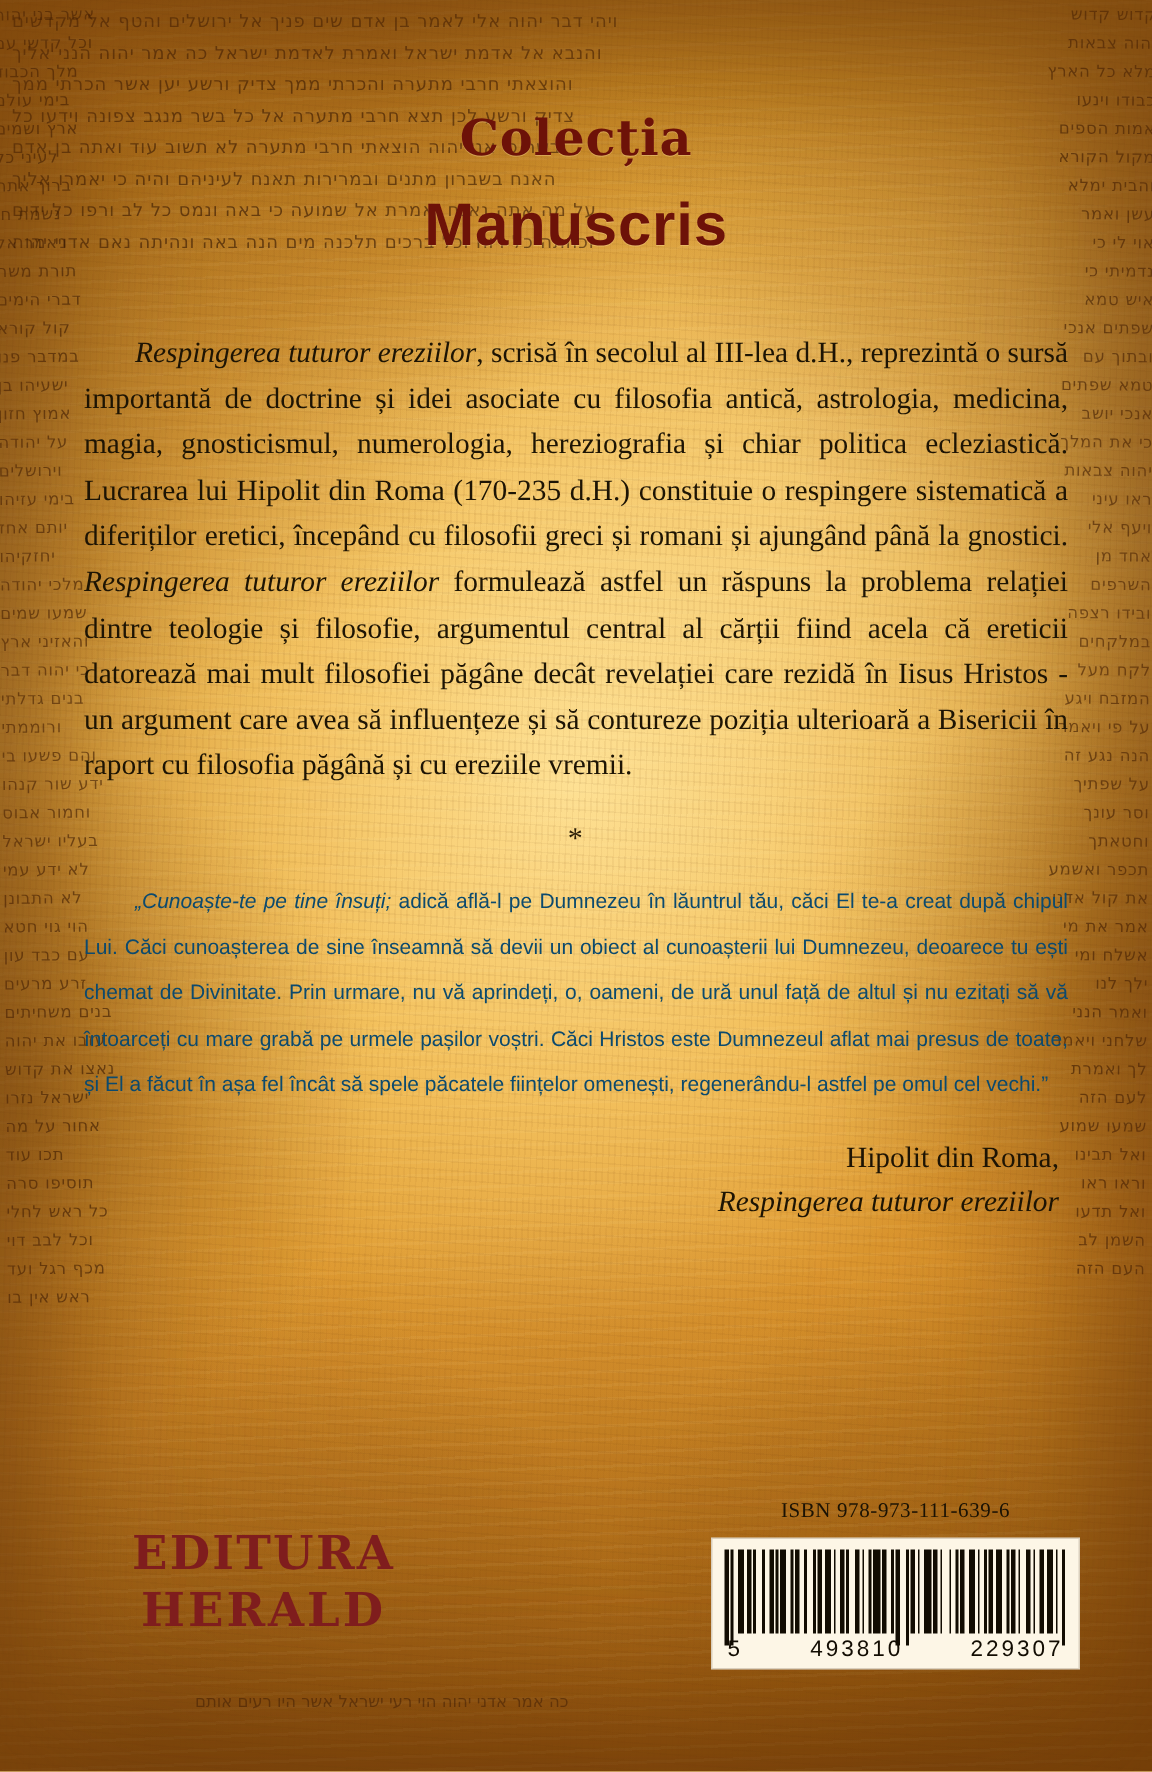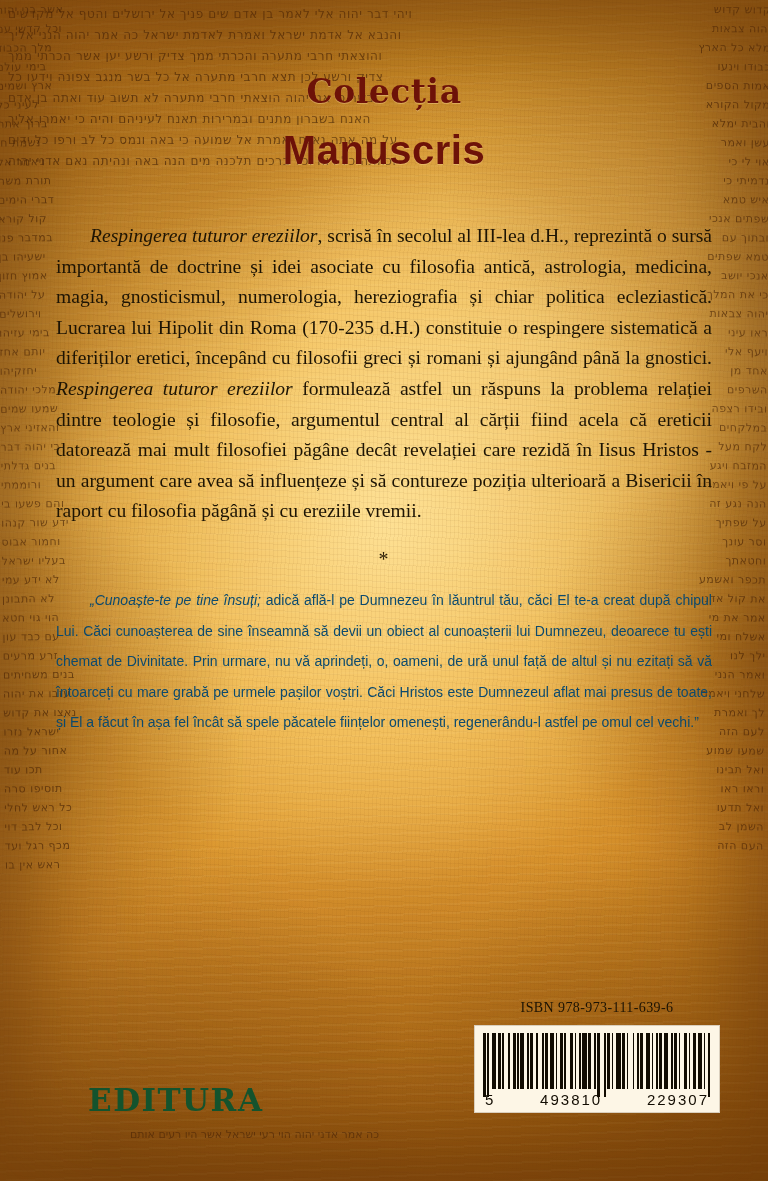--- a/index.html
+++ b/index.html
@@ -209,26 +209,26 @@
     right: 0;
     bottom: 0;
     height: 235px;
     padding: 0 56px 0 40px;
     box-sizing: border-box;
   }
 
   .publisher {
     position: absolute;
     left: 88px;
-    bottom: 62px;
+    bottom: 88px;
     font-family: "DejaVu Serif", serif;
     font-weight: bold;
     font-size: 31px;
     line-height: 38px;
-    color: #14532d;
+    color: #7f1d1d;
     letter-spacing: 1.5px;
     text-align: center;
   }
   .publisher .line2 { letter-spacing: 2px; }
 
   .isbn-block {
     position: absolute;
     right: 48px;
     bottom: 68px;
     width: 246px;
@@ -287,27 +287,32 @@
       <div class="series-top">Colecția</div>
       <div class="series-bottom">Manuscris</div>
     </div>
 
     <p class="blurb"><em>Respingerea tuturor ereziilor</em><span>, scrisă în secolul al III-lea d.H., reprezintă o sursă importantă de doctrine și idei asociate cu filosofia antică, astrologia, medicina, magia, gnosticismul, numerologia, hereziografia și chiar politica ecleziastică. Lucrarea lui Hipolit din Roma (170-235 d.H.) constituie o respingere sistematică a diferiților eretici, începând cu filosofii greci și romani și ajungând până la gnostici. </span><em>Respingerea tuturor ereziilor</em><span> formulează astfel un răspuns la problema relației dintre teologie și filosofie, argumentul central al cărții fiind acela că ereticii datorează mai mult filosofiei păgâne decât revelației care rezidă în Iisus Hristos - un argument care avea să influențeze și să contureze poziția ulterioară a Bisericii în raport cu filosofia păgână și cu ereziile vremii.</span></p>
 
     <div class="divider">*</div>
 
     <p class="quote"><span class="lead">„Cunoaște-te pe tine însuți;</span><span> adică află-l pe Dumnezeu în lăuntrul tău, căci El te-a creat după chipul Lui. Căci cunoașterea de sine înseamnă să devii un obiect al cunoașterii lui Dumnezeu, deoarece tu ești chemat de Divinitate. Prin urmare, nu vă aprindeți, o, oameni, de ură unul față de altul și nu ezitați să vă întoarceți cu mare grabă pe urmele pașilor voștri. Căci Hristos este Dumnezeul aflat mai presus de toate, și El a făcut în așa fel încât să spele păcatele ființelor omenești, regenerându-l astfel pe omul cel vechi.”</span></p>
 
+    <div class="attribution">
+      <div>Hipolit din Roma,</div>
+      <div class="work">Respingerea tuturor ereziilor</div>
+    </div>
 
   </div>
 
   <div class="footer">
 
     <div class="publisher">
       <div class="line1">EDITURA</div>
+      <div class="line2">HERALD</div>
     </div>
 
     <div class="isbn-block">
       <div class="isbn-text">ISBN 978-973-111-639-6</div>
       <div class="barcode-box">
         <div class="bars" id="barcode-bars">
             <div class="bar tall" style="width: 3.2px;"></div>
             <div class="bar sp tall" style="width: 1.6px;"></div>
             <div class="bar tall" style="width: 1.6px;"></div>
             <div class="bar sp" style="width: 3.2px;"></div>

